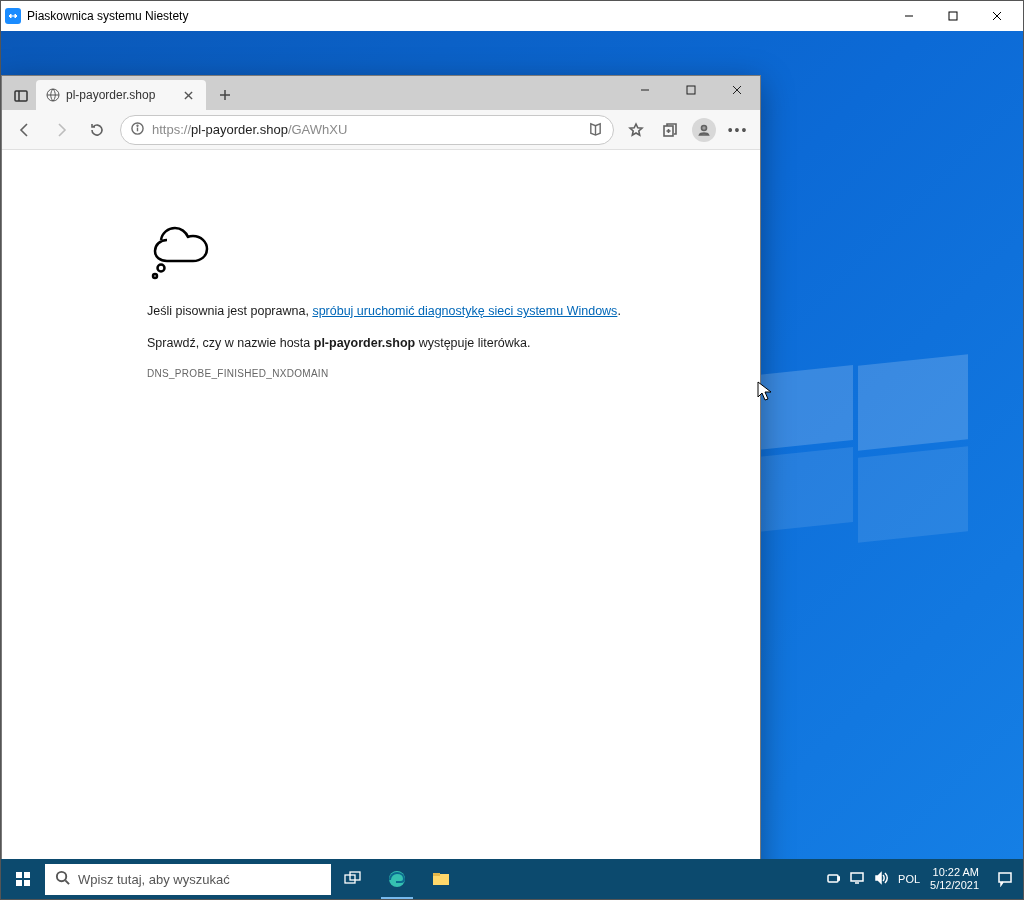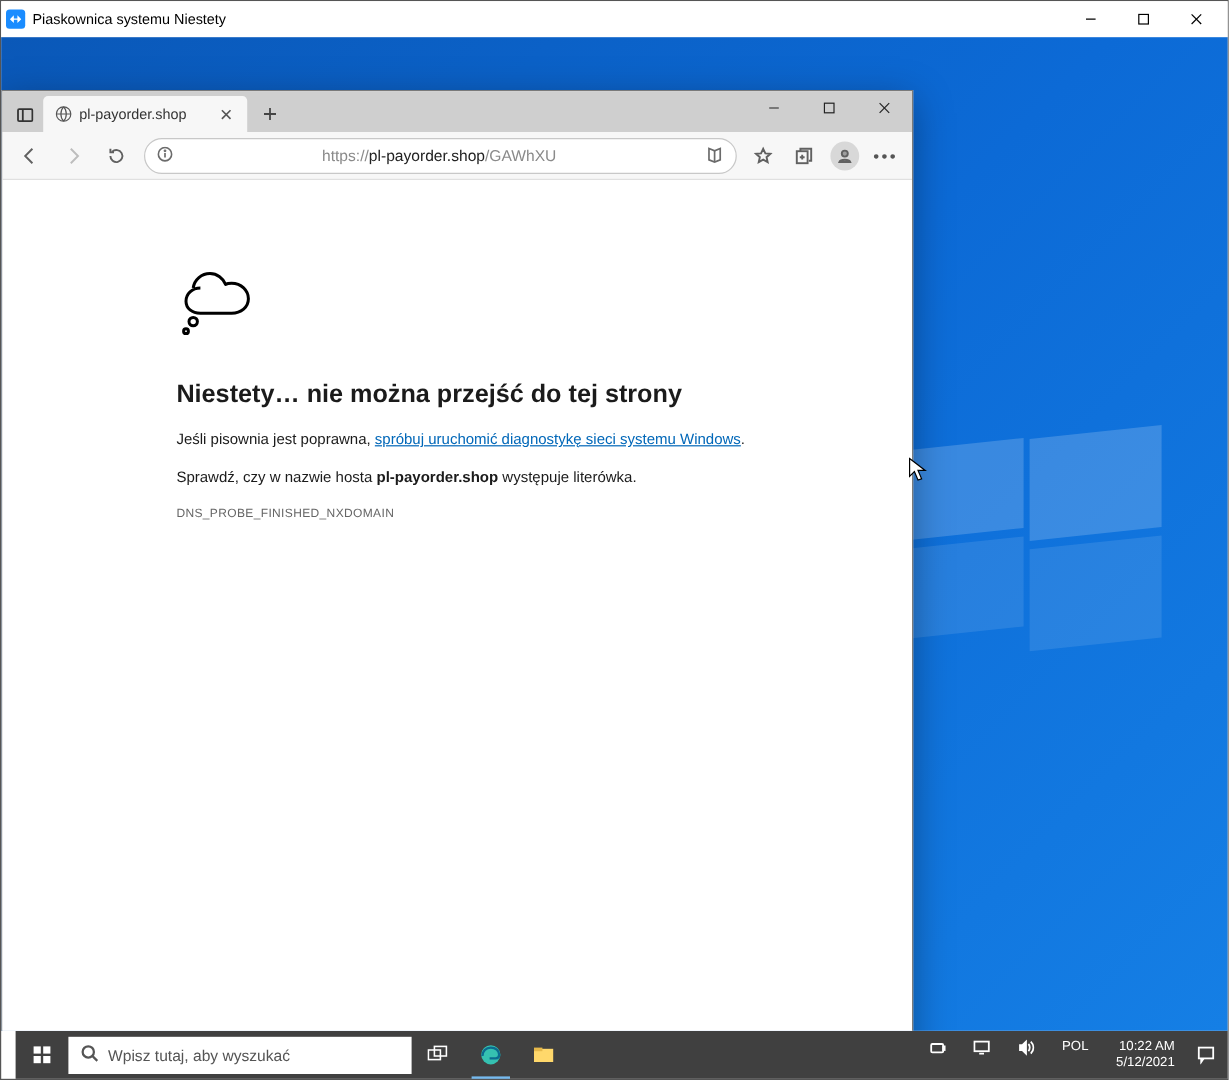--- a/index.html
+++ b/index.html
@@ -41,48 +41,48 @@
   .browser-winbtns { display:flex; height:34px; align-items:flex-start;}
   .browser-winbtns .bwbtn { width:46px; height:28px; display:flex; align-items:center; justify-content:center;}
   .browser-winbtns .bwbtn svg{width:10px;height:10px;stroke:#222;stroke-width:1;fill:none;}
 
   .navbar { height: 40px; background:#f7f7f7; display:flex; align-items:center; padding:0 6px; gap:2px; border-bottom:1px solid #e0e0e0;}
   .navbtn { width:34px; height:32px; display:flex; align-items:center; justify-content:center; border-radius:4px;}
   .navbtn svg { width:16px; height:16px; stroke:#616161; fill:none; stroke-width:1.6; }
   .navbtn.disabled svg { stroke:#bdbdbd; }
   .addr { flex:1; height:30px; background:#fff; border:1px solid #c8c8c8; border-radius:15px; display:flex; align-items:center; padding:0 10px; font-size:13px; color:#6b6b6b; gap:8px; margin:0 4px;}
   .addr .info-icon svg{width:13px;height:13px;stroke:#6b6b6b;fill:none;stroke-width:1.5;}
-  .addr .urltext { flex:1; white-space:nowrap; overflow:hidden;text-align:center;}
+  .addr .urltext { flex:1; white-space:nowrap; overflow:hidden;}
   .addr .urltext .dim{color:#8a8a8a;}
   .addr .read-icon svg{width:15px;height:15px;stroke:#6b6b6b;fill:none;stroke-width:1.5;}
   .toolicon { width:32px; height:32px; display:flex; align-items:center; justify-content:center;}
   .toolicon svg{width:16px;height:16px;stroke:#616161;fill:none;stroke-width:1.6;}
   .profile-dot { width:24px;height:24px;border-radius:50%;background:#d8d8d8; display:flex;align-items:center;justify-content:center;}
   .profile-dot svg{width:14px;height:14px;fill:#9e9e9e;}
   .more-dots { letter-spacing:2px; color:#555; font-size:14px; width:32px; text-align:center;}
 
   .page { flex:1; background:#fff; padding:70px 0 0 145px; color:#1b1b1b; overflow:auto;}
   .cloud-icon svg{width:72px;height:62px;stroke:#000;fill:none;stroke-width:2.5;}
   .page h1 { font-size:21px; font-weight:600; margin-top:30px; }
   .page .line { font-size:12.5px; margin-top:18px; color:#1b1b1b; max-width:520px;}
   .page .line .host { font-weight:600;}
   .page .line a { color:#0067b8; text-decoration:underline; }
   .page .errcode { font-size:10px; color:#666; margin-top:18px; letter-spacing:.3px;}
 
   
-  .taskbar { height:40px; background:#404040; display:flex; align-items:center; color:#fff;margin-left:12px;}
+  .taskbar { height:40px; background:#0c4a6e; display:flex; align-items:center; color:#fff;}
   .start { width:44px; height:40px; display:flex; align-items:center; justify-content:center;}
   .start svg{ width:16px;height:16px; fill:#fff;}
   .search { height:31px; width:286px; background:#fff; display:flex; align-items:center; gap:8px; padding:0 10px; color:#555; font-size:13px;}
   .search svg{width:15px;height:15px;stroke:#555;fill:none;stroke-width:2;}
   .taskicon { width:44px; height:40px; display:flex; align-items:center; justify-content:center; position:relative;}
   .taskicon svg{width:18px;height:18px;}
   .taskicon.active::after{content:"";position:absolute;bottom:0;left:6px;right:6px;height:2px;background:#76b9ed;}
   .taskbar .spacer{flex:1;}
-  .tray { display:flex; gap:23px; padding:0 8px; font-size:11px; color:#fff;}
+  .tray { display:flex; align-items:center; gap:10px; padding:0 8px; font-size:11px; color:#fff;}
   .tray svg{width:14px;height:14px;stroke:#fff;fill:none;stroke-width:1.5;}
   .tray .lang{font-size:11px;}
   .clock { text-align:right; line-height:1.15; font-size:11px; }
   .notif { width:36px; height:40px; display:flex; align-items:center; justify-content:center;}
   .notif svg{width:16px;height:16px;stroke:#fff;fill:none;stroke-width:1.5;}
 </style>
 </head>
 <body>
 
 <div class="outer-window">
@@ -226,21 +226,20 @@
       </div>
 
       <div class="page">
         <div class="cloud-icon">
           <svg viewBox="0 0 72 62">
             <path d="M20 20c-7 0-12 5-12 11s5 10 12 10h26c8 0 14-5 14-12s-6-13-14-13c-2 0-4 .4-5 1-2-5-7-9-13-9-7 0-13 5-14 12" stroke-linejoin="round"></path>
             <circle cx="14" cy="48" r="3.5"></circle>
             <circle cx="8" cy="56" r="2"></circle>
           </svg>
         </div>
-        <h1>Niestety… nie można przejść do tej strony</h1>
         <p class="line">
           <span>Jeśli pisownia jest poprawna, </span><a href="#">spróbuj uruchomić diagnostykę sieci systemu Windows</a><span>.</span>
         </p>
         <p class="line">
           <span>Sprawdź, czy w nazwie hosta </span><span class="host">pl-payorder.shop</span><span> występuje literówka.</span>
         </p>
         <p class="errcode">DNS_PROBE_FINISHED_NXDOMAIN</p>
       </div>
     </div>
 

